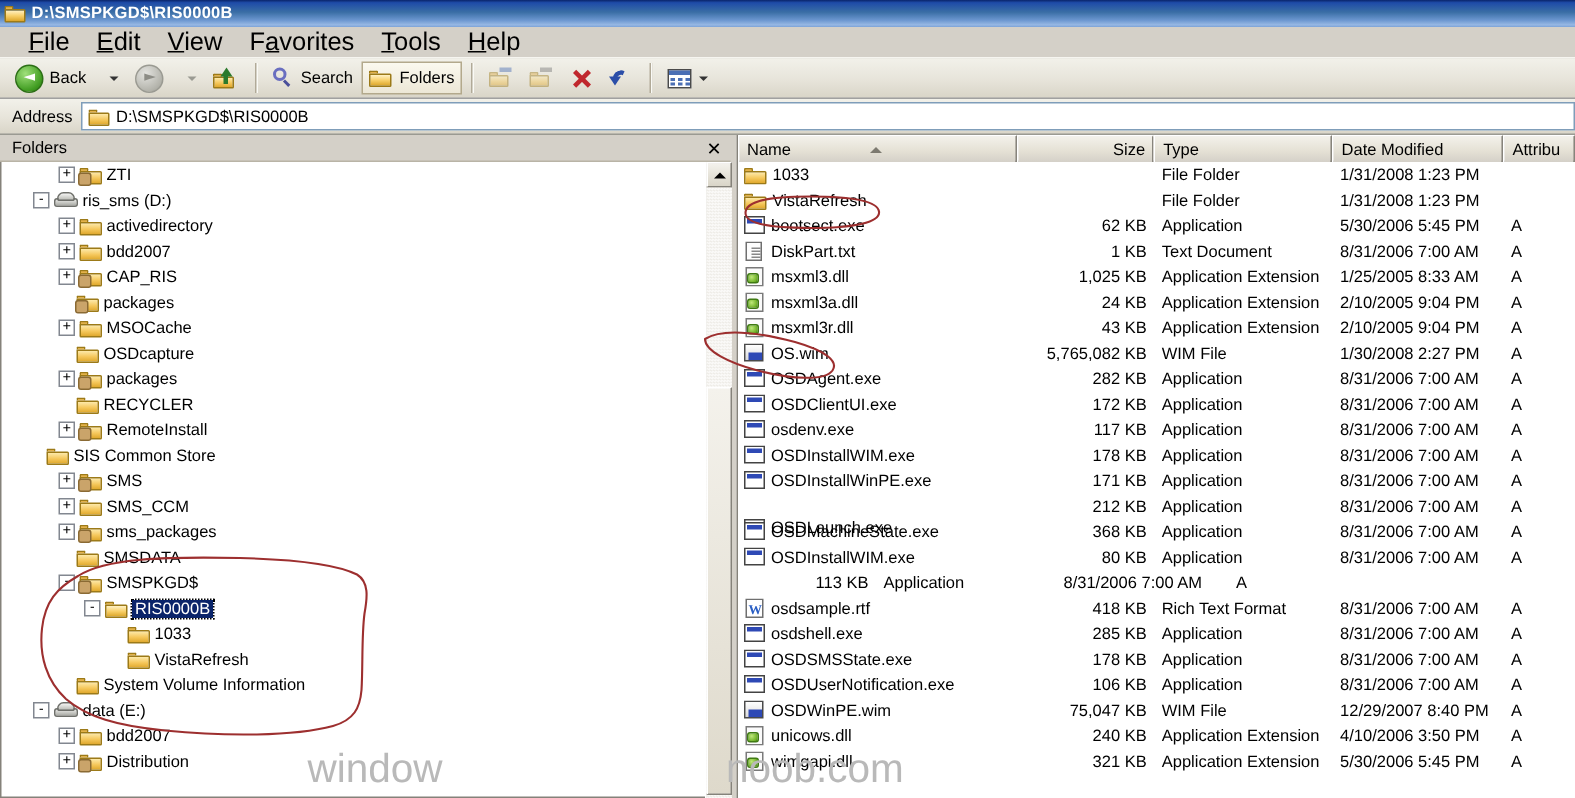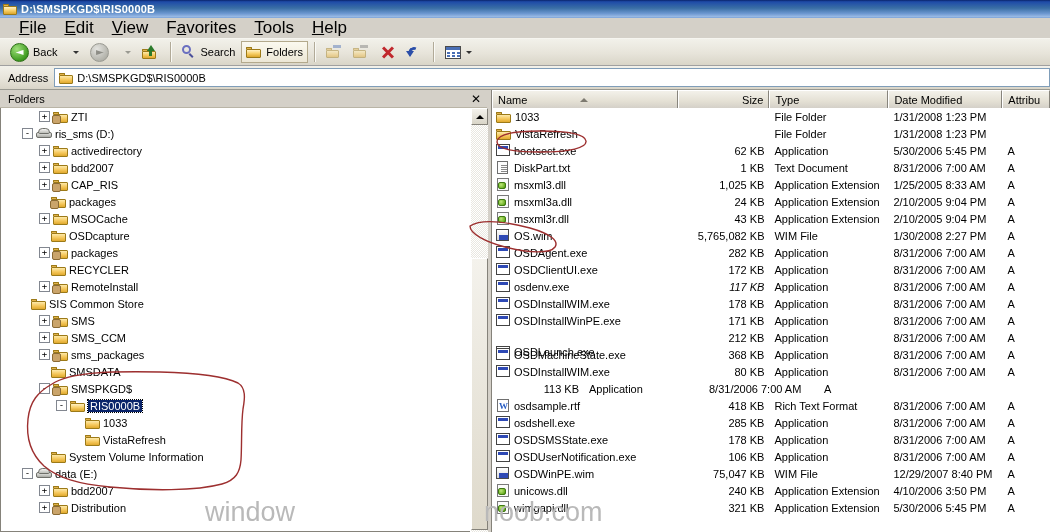--- a/index.html
+++ b/index.html
@@ -631,21 +631,21 @@
             <div class="cell" style="width: 115px;">8/31/2006 7:00 AM</div>
             <div class="cell" style="width: 48px;">A</div>
           </div>
           <div class="row">
             <div class="cell name" style="width: 188px;">
               <span class="ficon">
                 <span class="ic-exe" style="position:absolute;left:0;top:0;"></span>
               </span>
               <span>osdenv.exe</span>
             </div>
-            <div class="cell right" style="width: 92px; font-style: italic;">117 KB</div>
+            <div class="cell right" style="width: 92px;">117 KB</div>
             <div class="cell" style="width: 120px;">Application</div>
             <div class="cell" style="width: 115px;">8/31/2006 7:00 AM</div>
             <div class="cell" style="width: 48px;">A</div>
           </div>
           <div class="row">
             <div class="cell name" style="width: 188px;">
               <span class="ficon">
                 <span class="ic-exe" style="position:absolute;left:0;top:0;"></span>
               </span>
               <span>OSDInstallWIM.exe</span>

